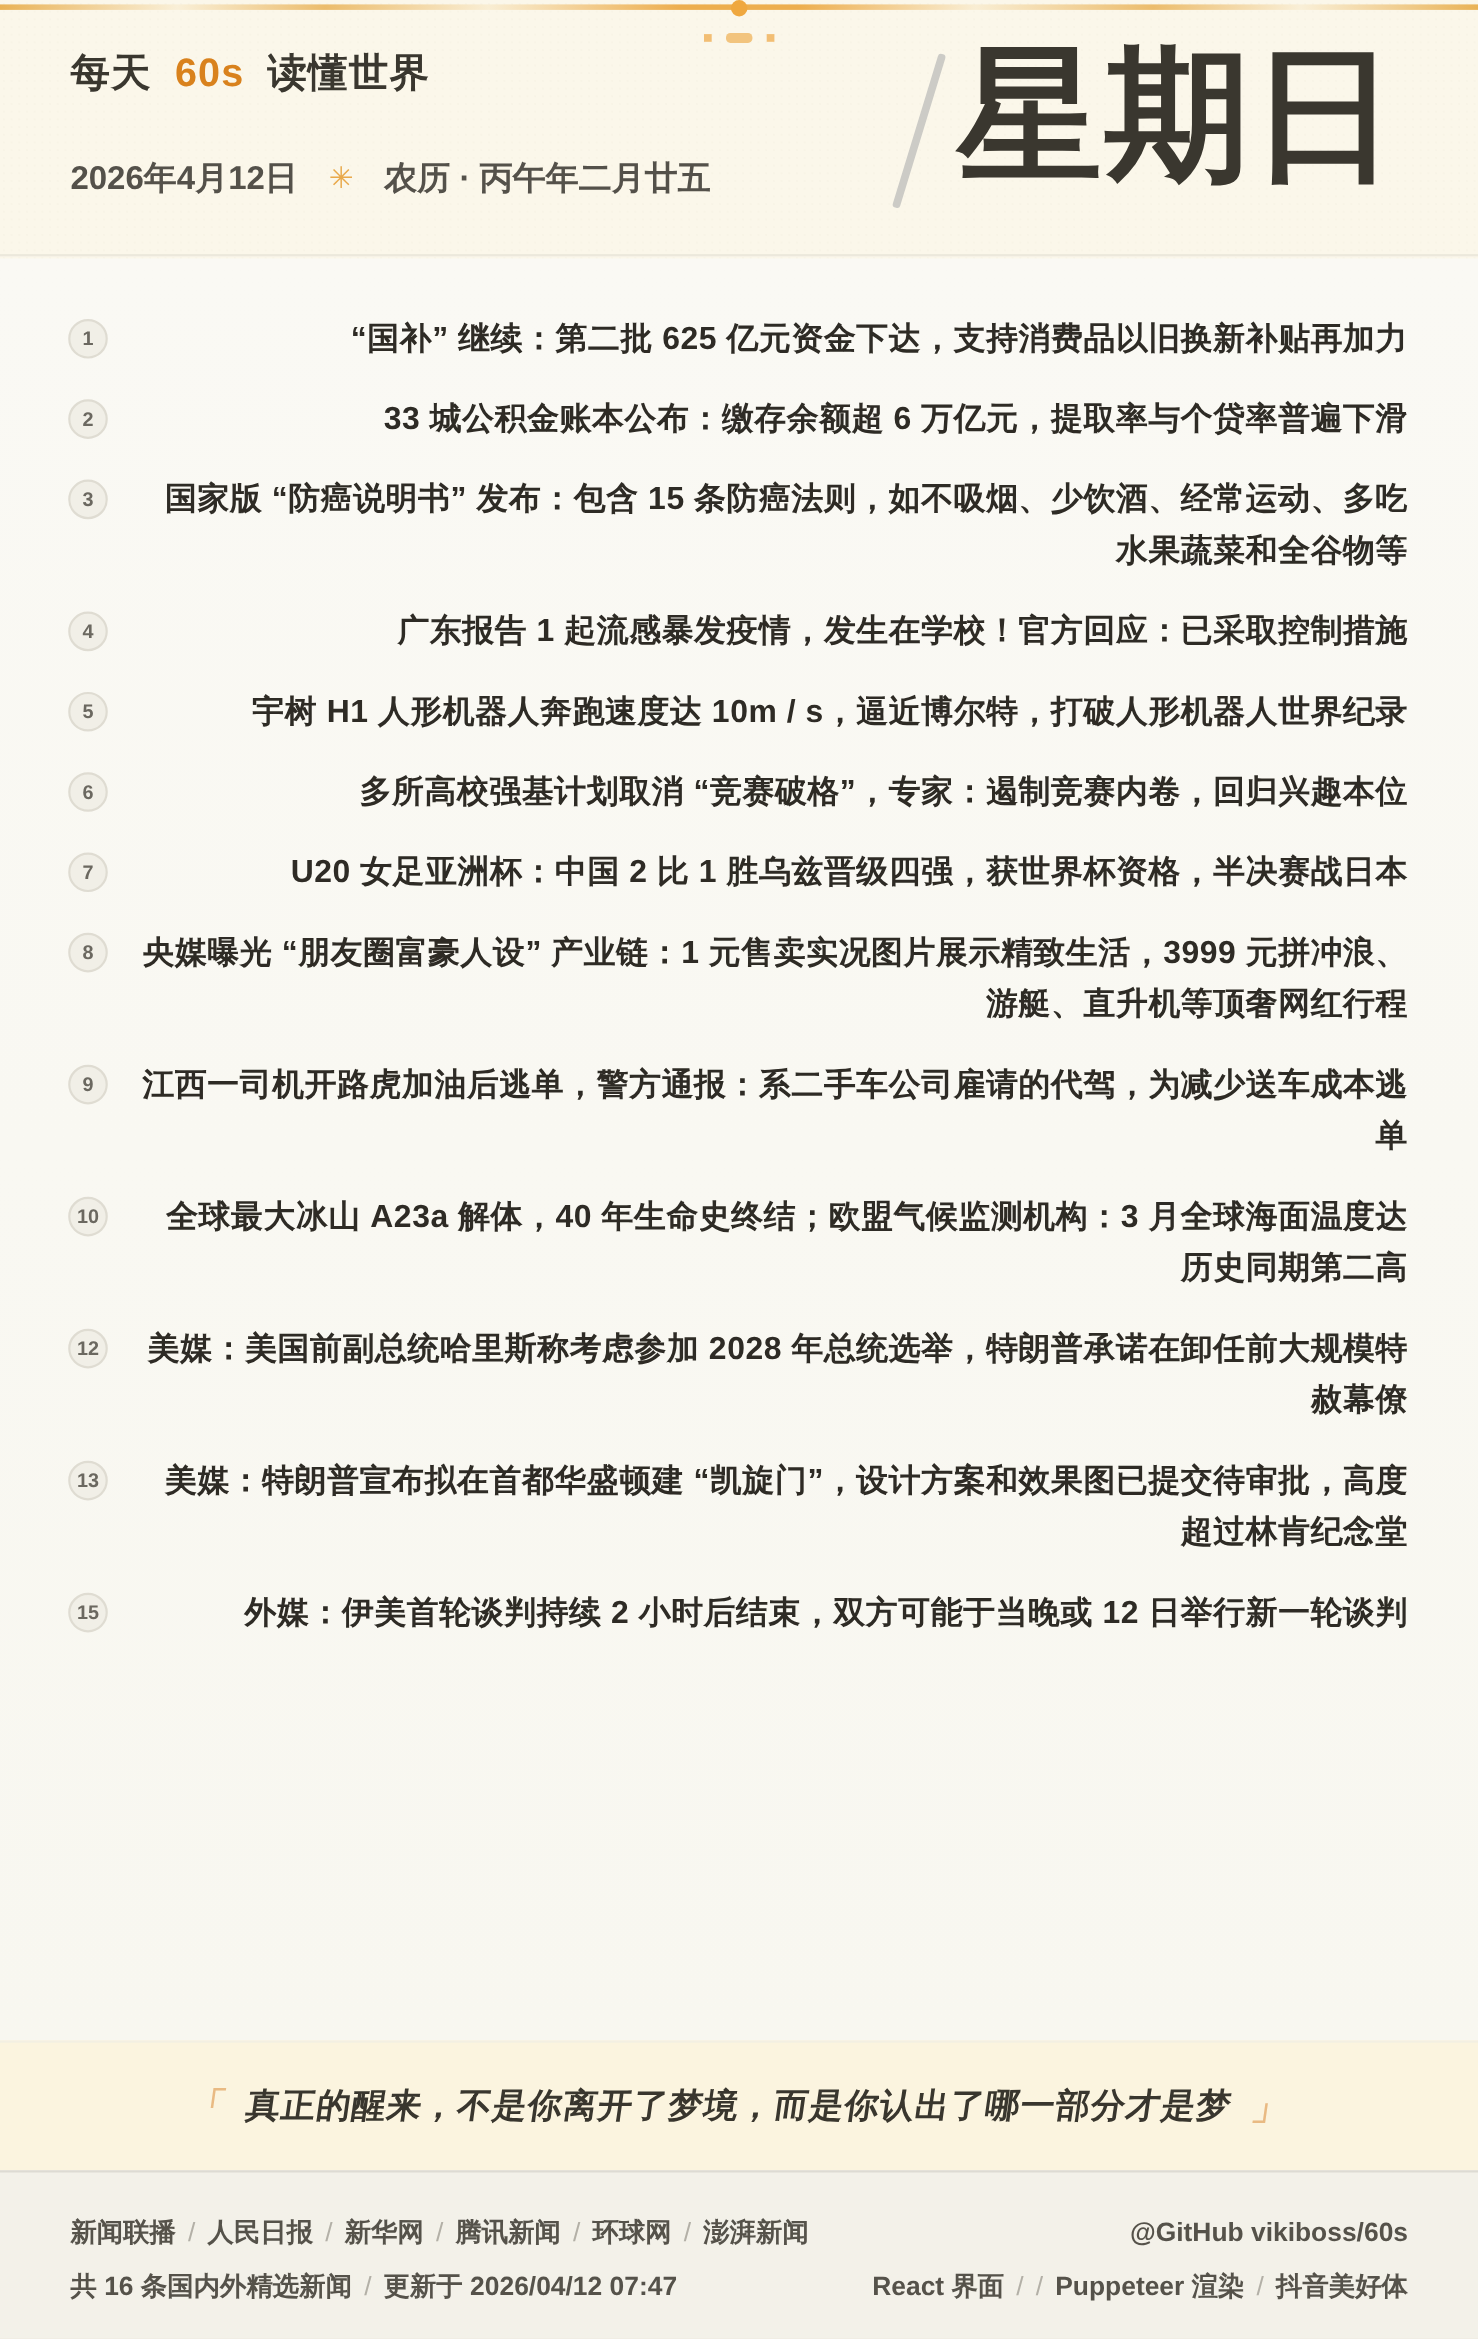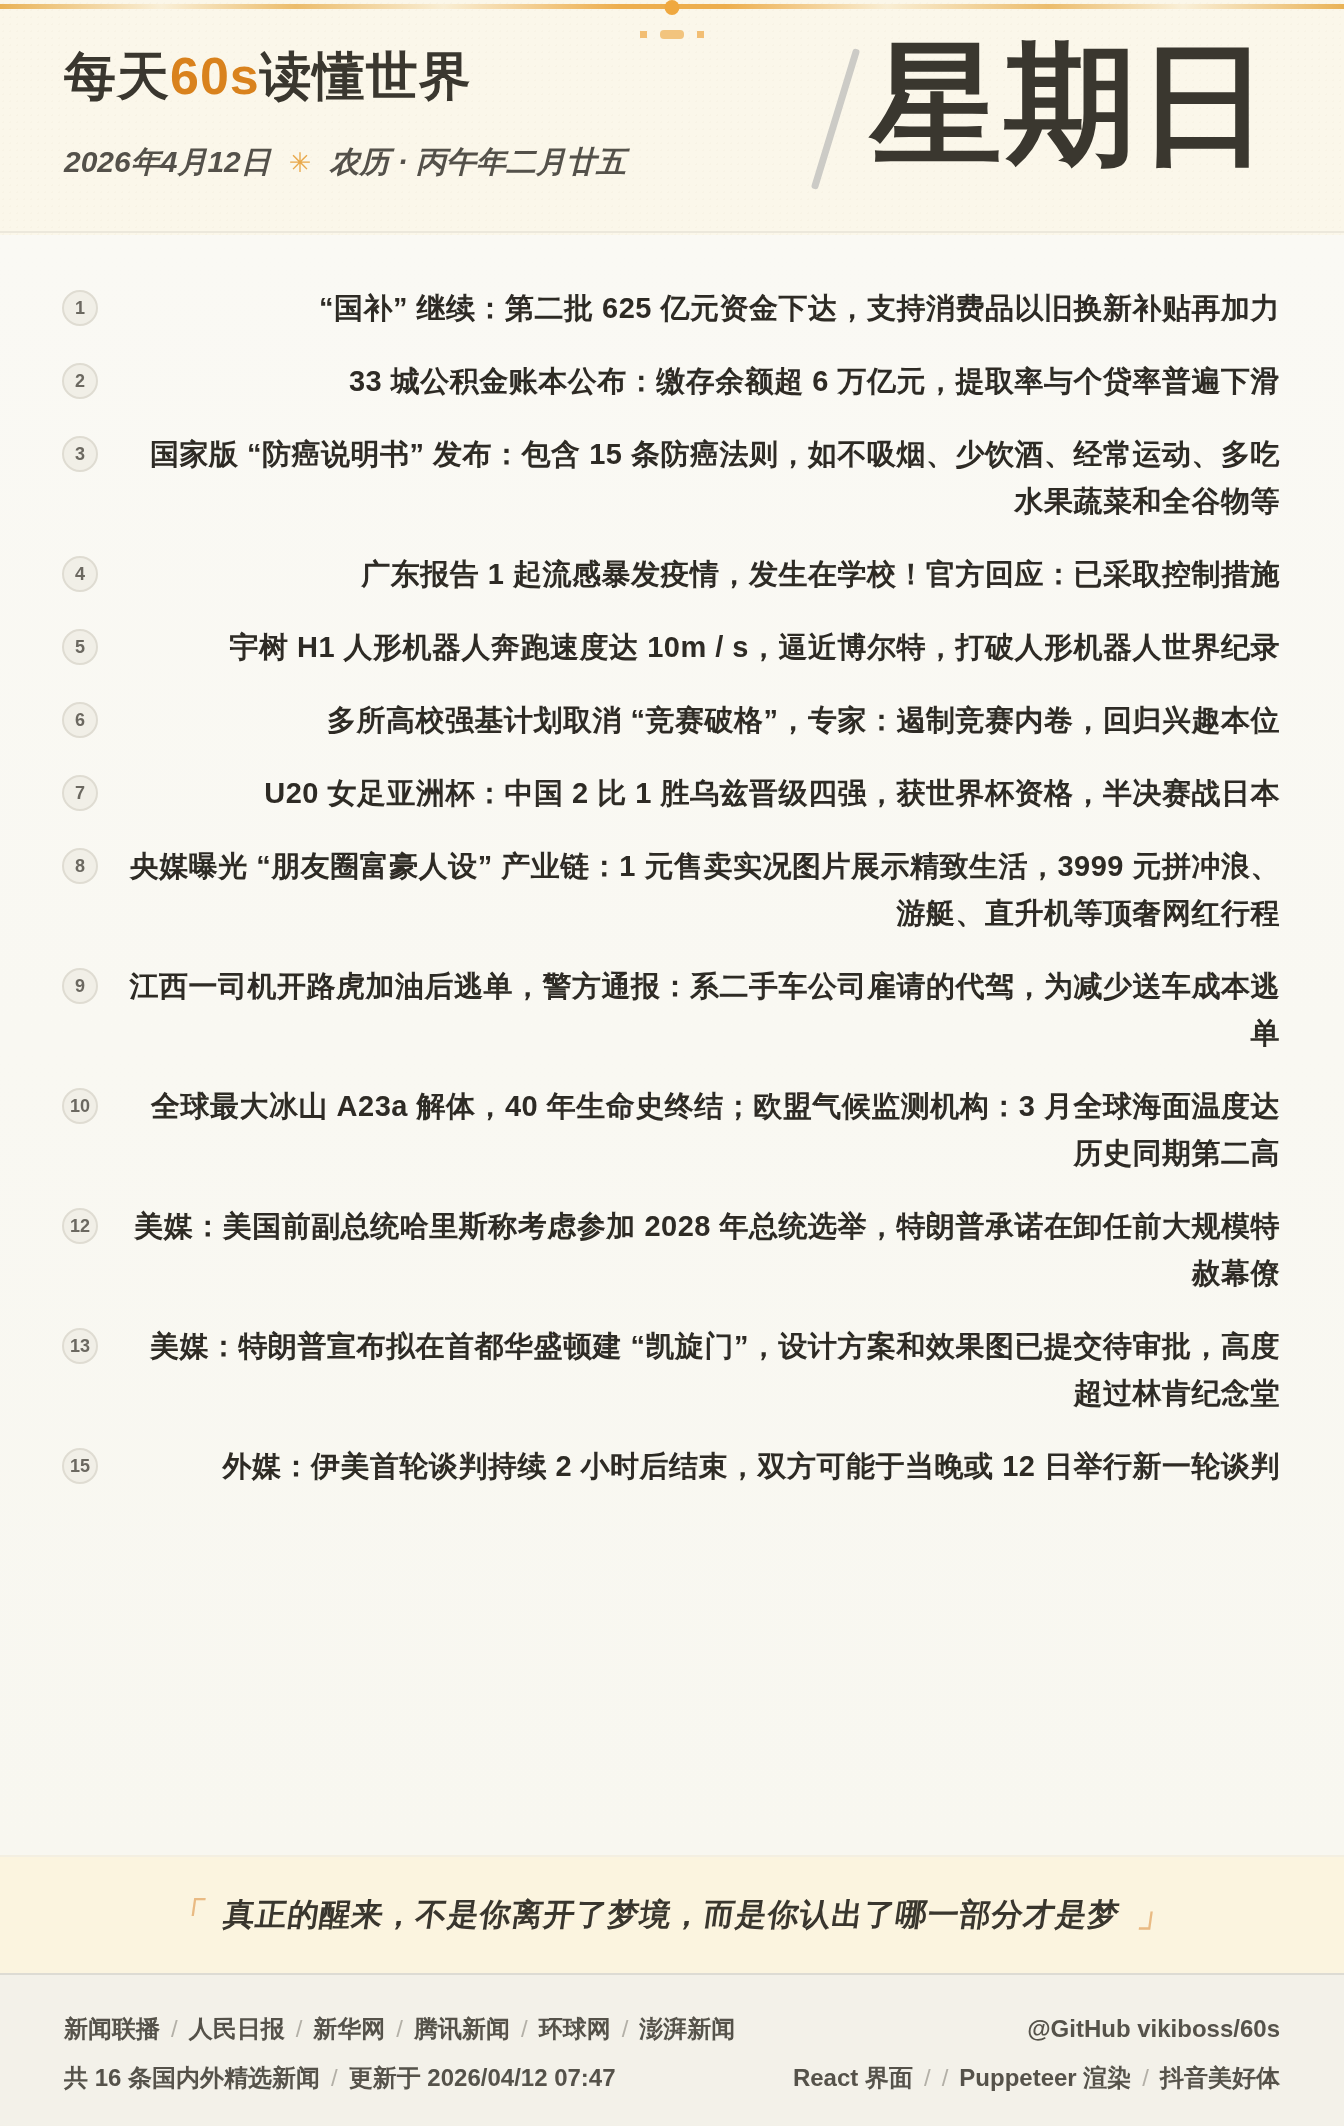--- a/index.html
+++ b/index.html
@@ -26,24 +26,24 @@
   .orn-marks{
     position:absolute; top:30px; left:50%; transform:translateX(-50%);
     display:flex; align-items:center; gap:13px;
   }
   .orn-sq{ width:7px; height:7px; background:#F2BE74; }
   .orn-pill{ width:24px; height:9px; border-radius:4px; background:#F2C47E; }
   
   .header{ position:absolute; top:0; left:0; right:0; height:233px;
            border-bottom:2px solid #ECE8DC; }
   .brand{ position:absolute; left:64px; top:42px; display:flex; align-items:baseline;
-          gap:0; font-size:52px; font-weight:800; color:#3A372F; letter-spacing:1px; }
+          gap:21px; font-size:36px; font-weight:800; color:#3A372F; letter-spacing:1px; }
   .brand .accent{ color:#D9821D; }
   .date-row{ position:absolute; left:64px; top:142px; display:flex; align-items:center;
-             gap:18px; font-size:30px; font-weight:700; color:#54514A;font-style:italic; }
+             gap:28px; font-size:30px; font-weight:700; color:#54514A; }
   .asterisk{ color:#E9A94B; font-size:27px; font-weight:400; }
   .weekday{ position:absolute; right:72px; top:26px; font-size:132px; font-weight:900;
             color:#3A372F; letter-spacing:2px; line-height:1.2; }
   .slash{ position:absolute; left:832px; top:46px; width:7px; height:146px;
           background:#CCCBC6; transform:rotate(17deg); border-radius:3px; }
   
   .news{ position:absolute; top:235px; left:0; right:0; height:1620px;
          background:linear-gradient(180deg,#FAF9F4 0%,#F8F7F0 100%);
          padding:50px 64px 0 62px; }
   .item{ display:flex; align-items:flex-start; margin-bottom:26px; }

